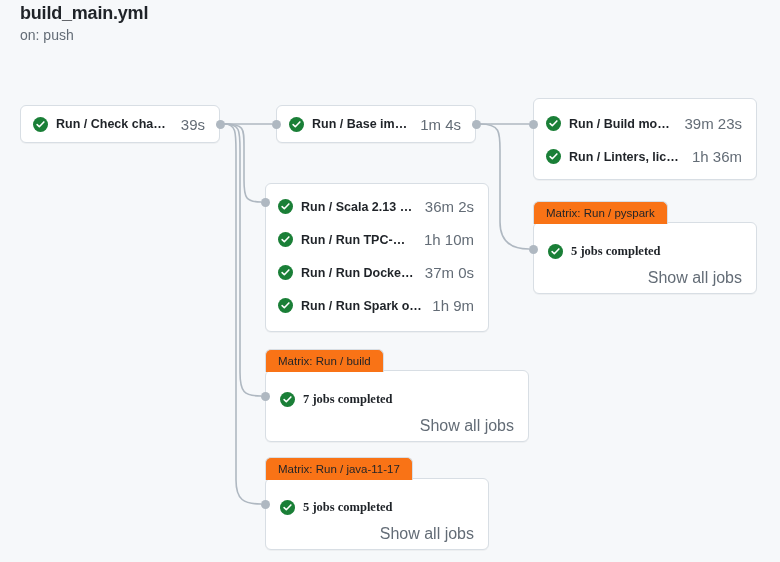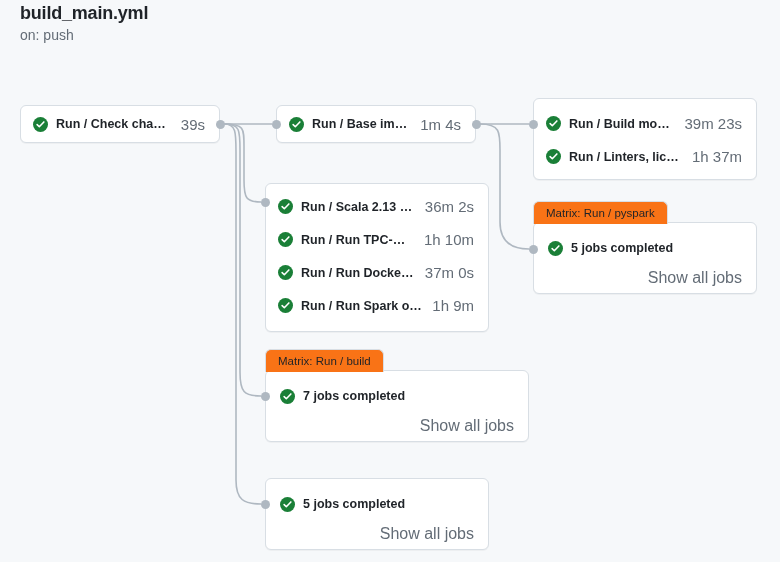--- a/index.html
+++ b/index.html
@@ -120,22 +120,24 @@
     background: #1a7f37;
     display: inline-flex;
     align-items: center;
     justify-content: center;
   }
   .status-icon svg { display: block; }
 
   
   .matrix-summary {
     display: flex;
+    align-items: center;
     padding: 0 14px;
     height: 20px;
+    font-family: Liberation Serif, serif;
   }
   .matrix-summary-label {
     font-size: 12.5px;
     font-weight: bold;
     color: #1f2328;
     margin-left: 8px;
   }
   .matrix-link {
     display: block;
     font-size: 16px;
@@ -260,21 +262,21 @@
       <span class="job-name">Run / Build modules: ...</span>
       <span class="job-duration">39m 23s</span>
     </div>
     <div class="job-row" style="height:33px;">
       <span class="status-icon">
         <svg width="9" height="9" viewBox="0 0 12 12">
             <path d="M1.5 6.2 L4.4 9 L10.5 2.6" stroke="#ffffff" stroke-width="2.1" fill="none" stroke-linecap="round" stroke-linejoin="round"></path>
           </svg>
       </span>
       <span class="job-name">Run / Linters, licenses, ...</span>
-      <span class="job-duration">1h 37m</span>
+      <span class="job-duration">1h 36m</span>
     </div>
   </div>
   <span class="port" style="left:529px; top:120px;"></span>
 
   <div class="matrix-card" style="left:533px; top:222px; width:224px; height:72px; padding-top:18px;">
     <div class="matrix-tab">Matrix: Run / pyspark</div>
     <div class="matrix-summary">
       <span class="status-icon">
         <svg width="9" height="9" viewBox="0 0 12 12">
             <path d="M1.5 6.2 L4.4 9 L10.5 2.6" stroke="#ffffff" stroke-width="2.1" fill="none" stroke-linecap="round" stroke-linejoin="round"></path>
@@ -294,20 +296,21 @@
             <path d="M1.5 6.2 L4.4 9 L10.5 2.6" stroke="#ffffff" stroke-width="2.1" fill="none" stroke-linecap="round" stroke-linejoin="round"></path>
           </svg>
       </span>
       <span class="matrix-summary-label">7 jobs completed</span>
     </div>
     <a class="matrix-link">Show all jobs</a>
   </div>
   <span class="port" style="left:261px; top:392px;"></span>
 
   <div class="matrix-card" style="left:265px; top:478px; width:224px; height:72px; padding-top:18px;">
+    <div class="matrix-tab">Matrix: Run / java-11-17</div>
     <div class="matrix-summary">
       <span class="status-icon">
         <svg width="9" height="9" viewBox="0 0 12 12">
             <path d="M1.5 6.2 L4.4 9 L10.5 2.6" stroke="#ffffff" stroke-width="2.1" fill="none" stroke-linecap="round" stroke-linejoin="round"></path>
           </svg>
       </span>
       <span class="matrix-summary-label">5 jobs completed</span>
     </div>
     <a class="matrix-link">Show all jobs</a>
   </div>

